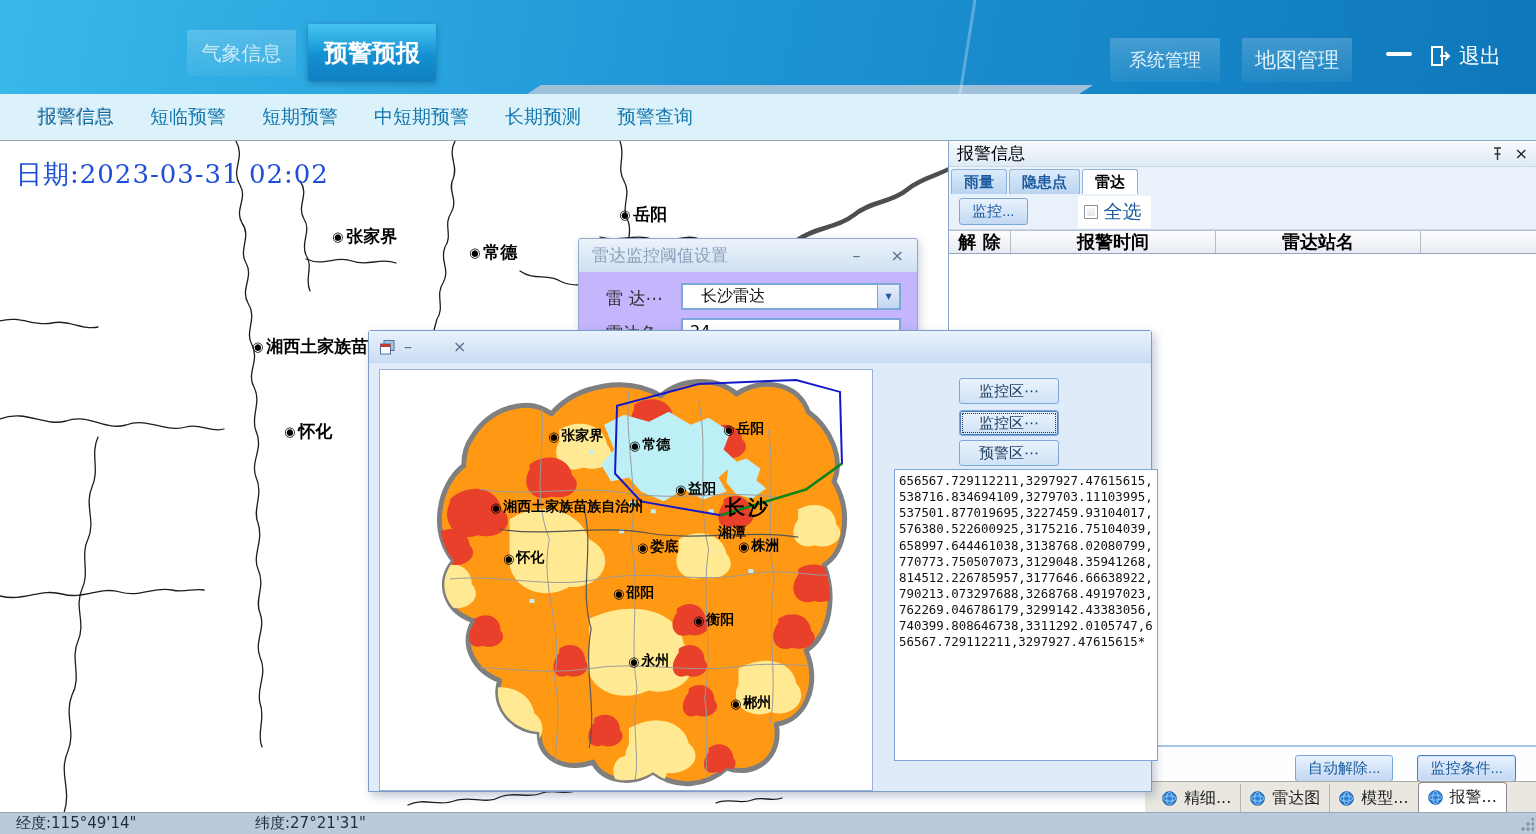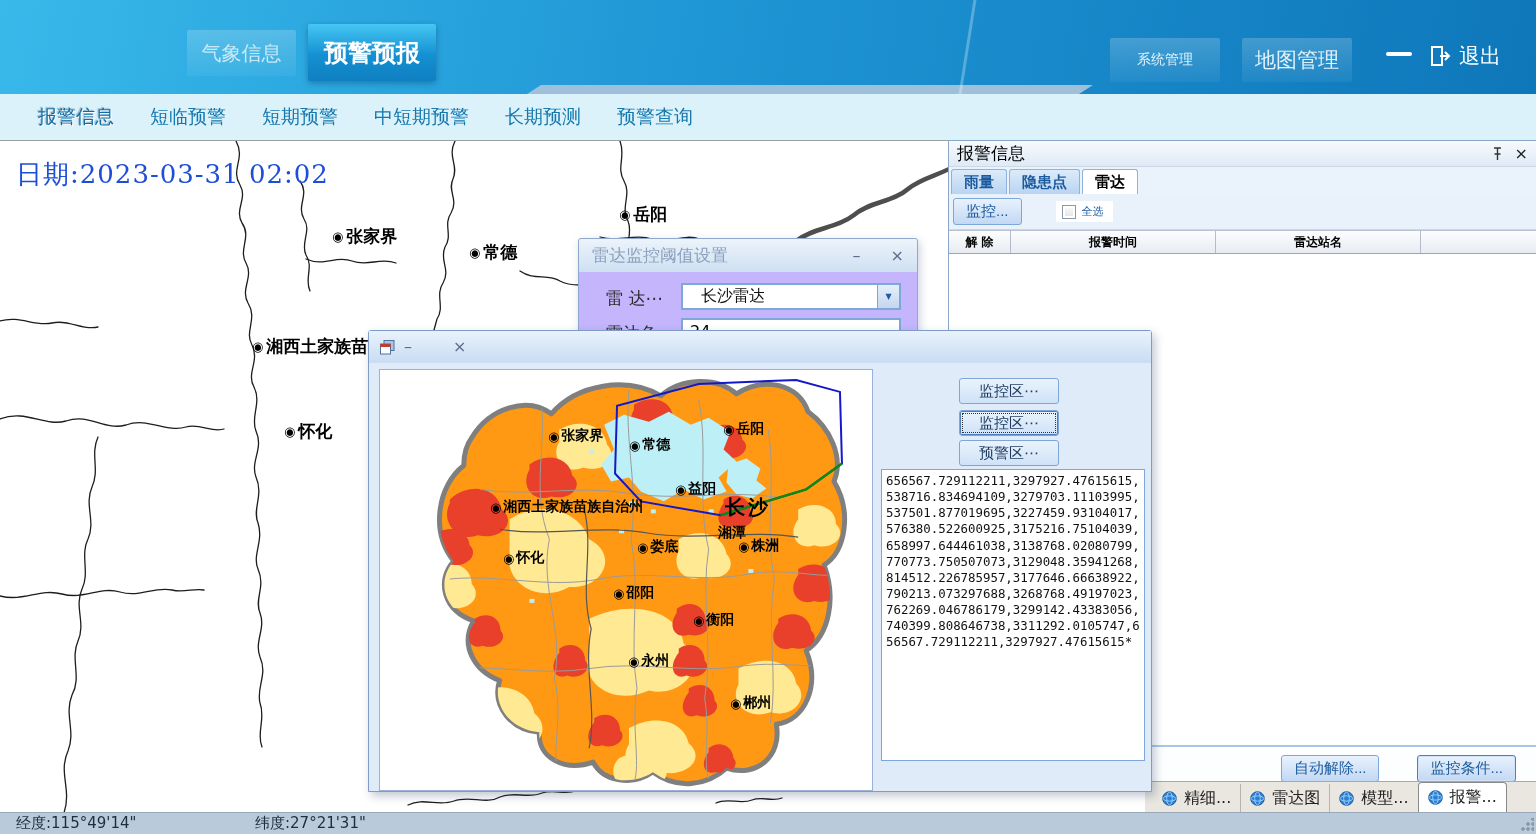--- a/index.html
+++ b/index.html
@@ -15,21 +15,21 @@
   .bg-city .mk, .map-city .mk { font-style:normal; font-size:13px; line-height:1; }
 
   
   .header { position:absolute; left:0; top:0; width:1536px; height:94px; z-index:6;
     background:linear-gradient(100deg,#38b9ea 0%,#1f96d5 45%,#0e77ba 100%); }
   .hdr-btn { position:absolute; display:flex; align-items:center; justify-content:center; color:#c9e9f8; font-size:20px;
     background:linear-gradient(180deg,rgba(255,255,255,.20),rgba(255,255,255,.05)); border-radius:2px; cursor:pointer; }
   #btn-weather { left:187px; top:30px; width:109px; height:46px; }
   #btn-forecast { left:308px; top:24px; width:128px; height:57px; color:#fff; font-weight:bold; font-size:24px;
     background:linear-gradient(180deg,#46c6f3,#1490d2 55%,#0f7fc0); box-shadow:0 2px 6px rgba(0,40,80,.35); }
-  #btn-sys  { left:1110px; top:38px; width:110px; height:44px; font-size:14px; color:#dff2fb; }
+  #btn-sys  { left:1110px; top:38px; width:110px; height:44px; font-size:18px; color:#dff2fb; }
   #btn-map  { left:1242px; top:38px; width:110px; height:44px; font-size:21px; color:#dff2fb; }
   .center-band { position:absolute; left:450px; top:0; width:640px; height:94px; text-align:center; color:#fff;
     background:linear-gradient(180deg,#17a3df,#0d72b3); clip-path:polygon(14px 0,100% 0,calc(100% - 14px) 100%,0 100%); }
   .center-band .title { margin-top:11px; font-size:27px; font-weight:bold; letter-spacing:3px; text-shadow:0 2px 3px rgba(0,30,60,.45); white-space:nowrap; }
   .center-band .subtitle { margin-top:3px; font-size:15px; color:#e9f7fe; white-space:nowrap; }
   .accent-bar { position:absolute; left:527px; top:85px; width:566px; height:9px; background:#9fc0da;
     clip-path:polygon(14px 0,100% 0,calc(100% - 14px) 100%,0 100%); }
   .diag { position:absolute; left:966px; top:0; width:3px; height:94px; background:rgba(255,255,255,.28); transform:skewX(-9deg); }
   .min-dash { position:absolute; left:1386px; top:52px; width:26px; height:4px; background:#fff; border-radius:2px; cursor:pointer; }
   .exit { position:absolute; left:1428px; top:38px; height:36px; display:flex; align-items:center; gap:7px; color:#fff; font-size:21px; cursor:pointer; }
@@ -43,30 +43,30 @@
   
   .alarm-panel { position:absolute; left:948px; top:140px; width:588px; height:650px; background:#fff;
     border:1px solid #8aa6c8; border-right:0; display:flex; flex-direction:column; z-index:2; }
   .panel-title { height:26px; background:linear-gradient(180deg,#f7fafd,#dfeaf6); display:flex; align-items:center; padding:0 8px; font-size:17px; border-bottom:1px solid #cdd9e8; }
   .panel-title b { font-weight:normal; flex:1; }
   .panel-title .pin, .panel-title .closex { margin-left:12px; cursor:pointer; color:#222; font-size:16px; line-height:1; }
   .panel-tabs { height:27px; background:#eaf2fb; display:flex; gap:2px; padding:2px 0 0 2px; }
   .ptab { padding:0 12px; display:flex; align-items:center; font-size:15px; font-weight:bold; color:#1b5a9e; cursor:pointer;
     background:linear-gradient(180deg,#dcebfa,#b9d4f1); border:1px solid #8fb3dc; border-bottom:0; border-radius:3px 3px 0 0; }
   .ptab.active { background:#fff; color:#000; }
-  .panel-toolbar { height:36px; background:#e9f1fb; display:flex; align-items:center; padding-left:4px; border-bottom:1px solid #c8d8ec; }
+  .panel-toolbar { height:36px; background:#e9f1fb; display:flex; align-items:center; padding-left:10px; border-bottom:1px solid #c8d8ec; }
   .btn-small { background:linear-gradient(180deg,#e9f2fd,#c2d8f3); border:1px solid #7da7d9; border-radius:3px;
     color:#1b5a9e; font-size:15px; padding:3px 12px; cursor:pointer; white-space:nowrap; }
-  .selectall { margin-left:34px; background:#fff; padding:3px 9px 3px 6px; display:flex; align-items:center; gap:6px; font-size:11px; color:#1b5a9e; cursor:pointer; }
+  .selectall { margin-left:50px; background:#fff; padding:3px 9px 3px 6px; display:flex; align-items:center; gap:6px; font-size:19px; color:#1b5a9e; cursor:pointer; }
   .cbx { width:14px; height:14px; border:1px solid #8a97a8; background:linear-gradient(180deg,#fdfdfd,#e2e2e2); box-shadow:inset 0 0 0 2px #fff; }
-  .tbl-header { height:24px; display:flex; background:linear-gradient(180deg,#fdfdfe,#e7ebf2); border-top:1px solid #b9c2d2; border-bottom:1px solid #98a4ba; font-size:12px; font-weight:bold; }
+  .tbl-header { height:24px; display:flex; background:linear-gradient(180deg,#fdfdfe,#e7ebf2); border-top:1px solid #b9c2d2; border-bottom:1px solid #98a4ba; font-size:18px; font-weight:bold; }
   .th { display:flex; align-items:center; justify-content:center; border-right:1px solid #b4bccc; white-space:nowrap; }
   .th1 { width:62px; } .th2 { width:205px; } .th3 { width:205px; } .th4 { flex:1; border-right:0; }
   .tbl-body { flex:1; background:#fff; }
-  .panel-footer { height:44px; border-top:2px solid #a9c6e8; background:#fdfeff; display:flex; align-items:center; justify-content:flex-end; gap:38px; padding-right:20px; }
+  .panel-footer { height:44px; border-top:2px solid #a9c6e8; background:#fdfeff; display:flex; align-items:center; justify-content:flex-end; gap:24px; padding-right:20px; }
   .btn-focus { border:1px solid #4e7ec0; box-shadow:0 0 0 1px #cfe2f7 inset; }
 
   
   .bottom-tabs { position:absolute; left:1145px; top:781px; width:391px; height:31px; background:#e9e7e0; border-top:1px solid #a9a9a2;
     display:flex; align-items:flex-end; padding-left:8px; z-index:2; }
   .btab { display:flex; align-items:center; gap:7px; font-size:16px; color:#222; padding:3px 9px; height:28px; cursor:pointer; white-space:nowrap; }
   .btab + .btab { border-left:1px solid #b5b5ad; }
   .btab.active { background:#fff; border:1px solid #8a8a8a; border-bottom:0; border-radius:4px 4px 0 0; height:30px; }
   .status-bar { position:absolute; left:0; top:812px; width:1536px; height:22px; background:#b9cbdb; border-top:1px solid #98a8b8;
     display:flex; align-items:center; font-size:15px; color:#1e2e3e; z-index:3; }
@@ -99,21 +99,21 @@
     border:1px solid #7e9cc8; border-radius:3px 3px 0 0; box-shadow:3px 4px 10px rgba(50,70,110,.3); z-index:5; }
   .dlg2-title { height:32px; display:flex; align-items:center; gap:9px; padding:0 11px;
     background:linear-gradient(180deg,#e9f2fc,#c9dcf2); font-size:16px; color:#44618a; }
   .dlg2-title b { font-weight:normal; flex:1; }
   .dlg2 .wmin { margin-right:32px; }
   .dlg2-map { position:absolute; left:10px; top:38px; width:494px; height:422px; background:#fff; border:1px solid #9ab2d8; overflow:hidden; }
   .dlg2-side { position:absolute; left:509px; top:38px; width:270px; height:422px; }
   .zone-btn { position:absolute; left:81px; width:100px; height:26px; font-size:15px; color:#1b3a5e;
     background:linear-gradient(180deg,#eaf3fd,#cfe2f7); border:1px solid #7da7d9; border-radius:3px; cursor:pointer; }
   .zone-btn.focused { box-shadow:0 0 0 1px #4e7ec0 inset; outline:1px dotted #333; outline-offset:-4px; }
-  .coords-box { position:absolute; left:3px; top:100px; width:264px; height:292px; background:#fff; border:1px solid #7da7d9;
+  .coords-box { position:absolute; left:16px; top:100px; width:264px; height:292px; background:#fff; border:1px solid #7da7d9;
     font-family:"DejaVu Sans Mono","Liberation Mono",monospace; font-size:12.4px; line-height:1.3; padding:3px 4px; word-break:break-all; color:#111; overflow:hidden; }
   .map-city { position:absolute; display:flex; align-items:center; gap:2px; font-size:14px; font-weight:bold; color:#000; white-space:nowrap; }
   .map-city.big { font-size:20px; letter-spacing:3px; }
 </style>
 </head>
 <body>
 
 <div class="map-area">
   <svg width="1160" height="672" viewBox="0 0 1160 672">
     <g fill="none" stroke="#1d1d1d" stroke-width="1.3" stroke-linejoin="round" stroke-linecap="round">

